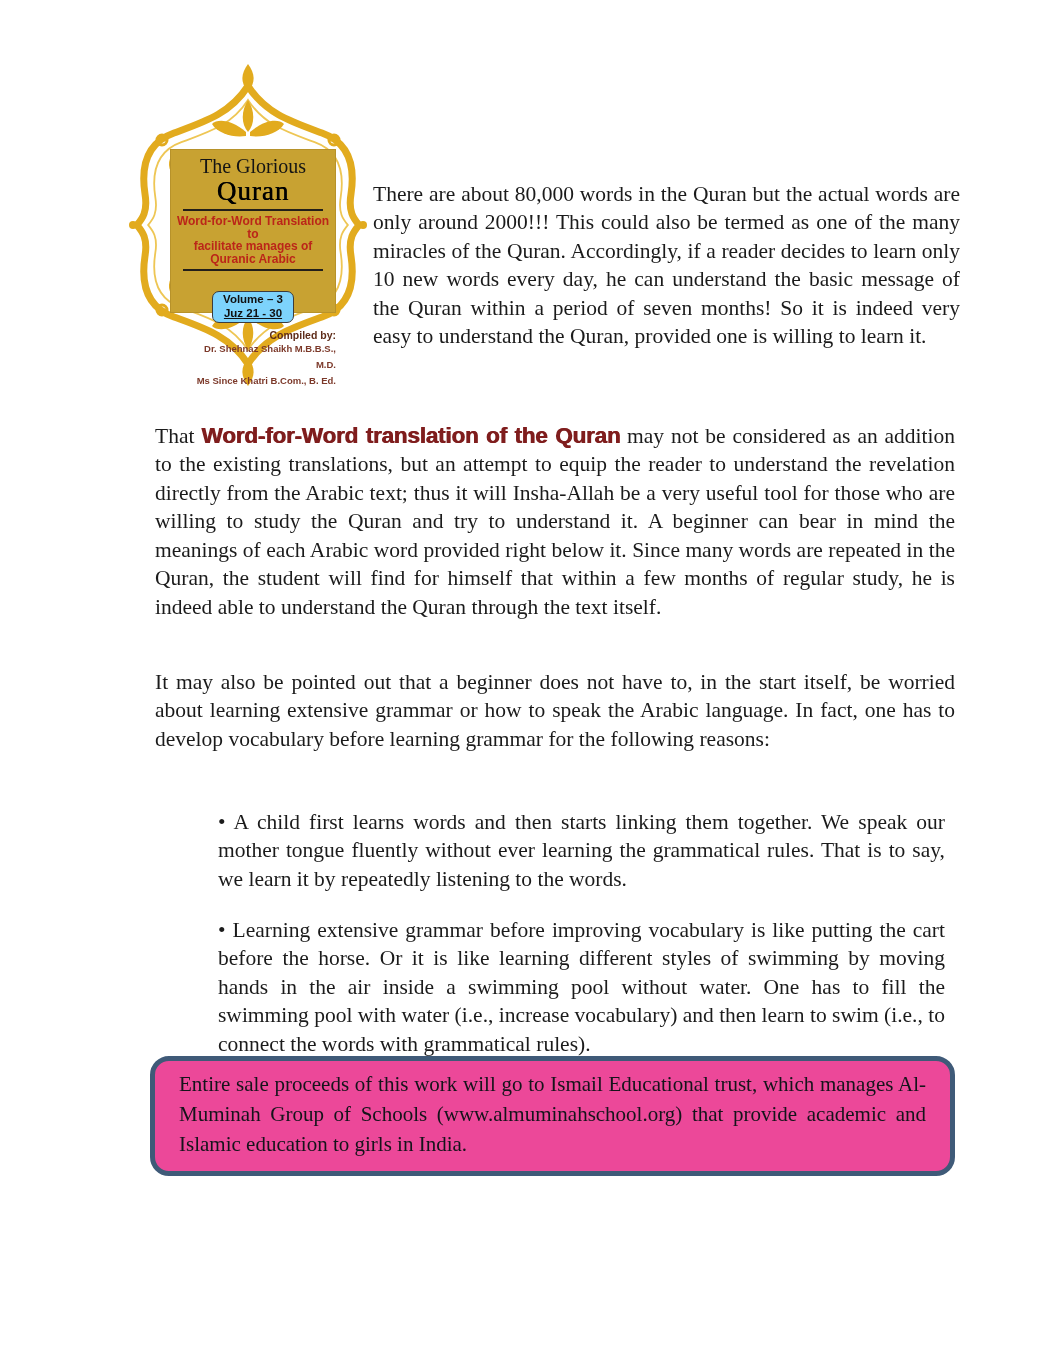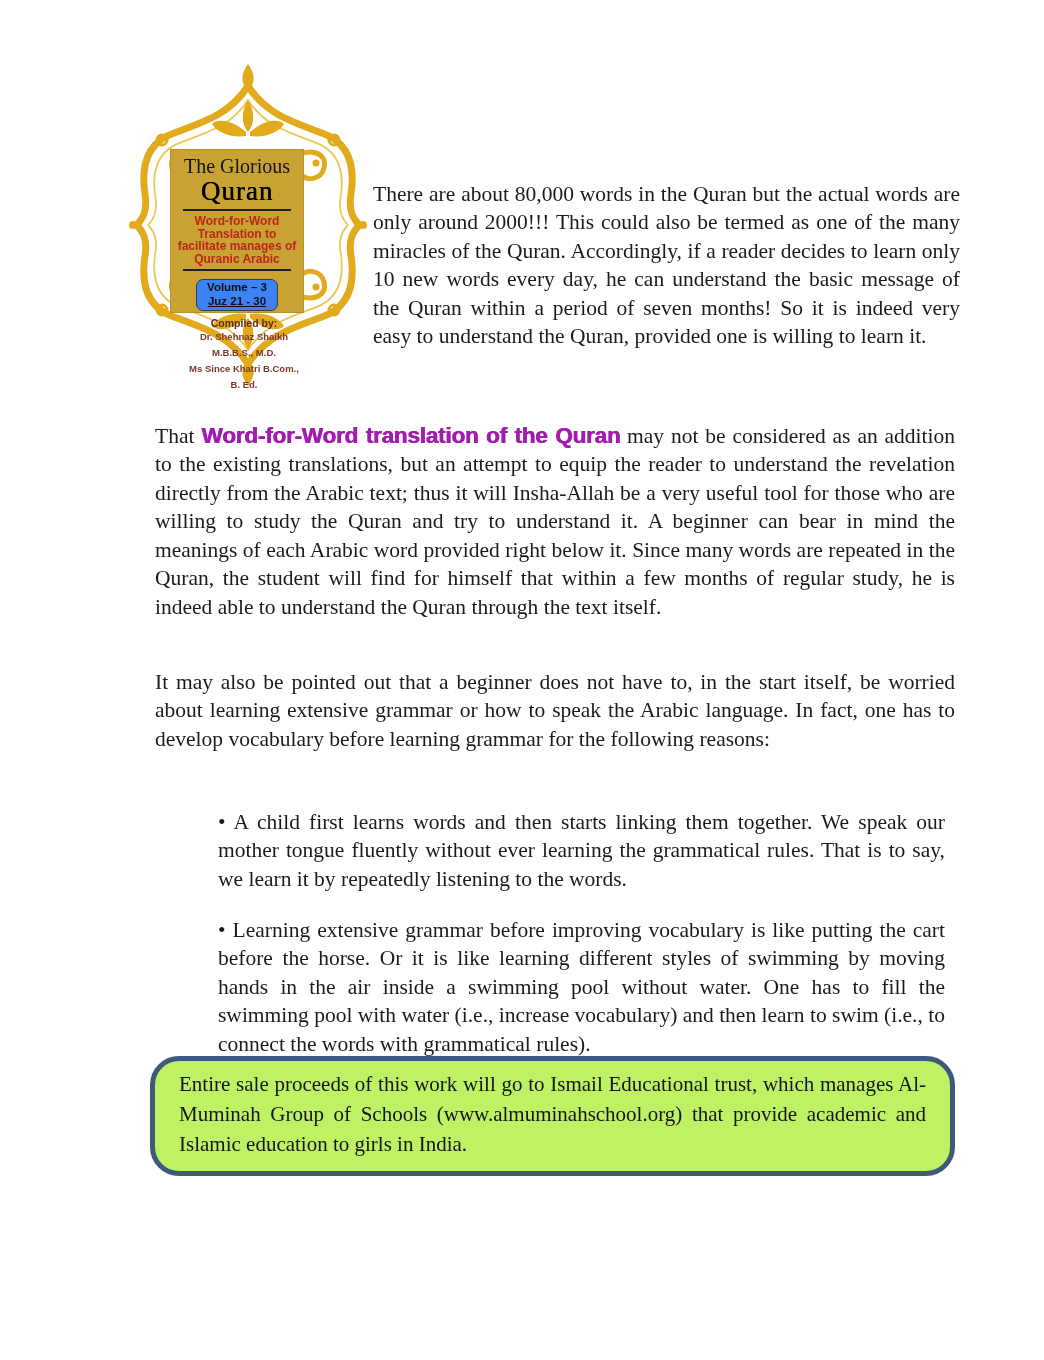--- a/index.html
+++ b/index.html
@@ -26,46 +26,46 @@
   #grammar-para{ left:155px; top:646px; width:800px; }
   .bullet-item { left:218px; width:727px; }
   #bullet-1 { top:786px; }
   #bullet-2 { top:894px; }
   .heavy {
     font-family:"Liberation Sans", sans-serif;
     font-weight:bold;
     font-size:22.5px;
     letter-spacing:-0.2px;
     text-shadow:0.8px 0 0 currentColor;
-    color:#a21caf;
+    color:#7f1d1d;
   }
   #notice-box {
     position:absolute;
     left:150px; top:1056px; width:805px;
     box-sizing:border-box;
     border:5px solid #3f5a78;
-    border-radius:29px;
+    border-radius:19px;
     padding:8px 24px 12px 24px;
-    background:#bef264;
+    background:#ec4899;
   }
   #notice-box .notice-text {
     text-align:justify;
     font-size:21px;
     line-height:30px;
     color:#14141a;
   }
   
   #book-cover {
     position:absolute;
     left:128px; top:62px; width:240px; height:326px;
   }
   #book-cover svg { position:absolute; inset:0; }
   #cover-panel {
     position:absolute;
-    left:42px; top:87px; width:134px; height:164px;
+    left:42px; top:87px; width:166px; height:164px;
     background:#c8a232;
     text-align:center;
     box-shadow:0 0 0 1px #b7922a inset;
   }
   .cover-title1 {
     margin-top:6px;
     font-size:20px; line-height:22px;
     color:#141414;
   }
   .cover-title2 {
@@ -80,36 +80,36 @@
     margin:4px 13px 4px 13px;
   }
   .cover-subtitle {
     font-family:"Liberation Sans", sans-serif;
     font-weight:bold;
     font-size:12px; line-height:12.5px;
     color:#bb2619;
   }
   .volume-box {
     display:inline-block;
-    background:#3b82f6;
+    background:#7dd3fc;
     border:1.5px solid #3c3c3c;
     border-radius:7px;
     padding:1px 10px 2px 10px;
-    margin-top:4px;
+    margin-top:16px;
   }
   .volume-line1, .volume-line2 {
     font-family:"Liberation Sans", sans-serif;
     font-weight:bold;
     font-size:11.5px; line-height:13.5px;
     color:#101010;
     white-space:nowrap;
   }
   .volume-line2 { text-decoration:underline;text-align:center; }
   .compiled-block {
-    text-align:center;
+    text-align:right;
     margin:6px 0 0 14px;
     font-family:"Liberation Sans", sans-serif;
     font-weight:bold;
   }
   .compiled-label { font-size:10.5px; line-height:12px; color:#5e2c19; }
   .compiler-line  { font-size:9.5px;  line-height:16px; color:#7c392a; }
 </style>
 </head>
 <body>
 

